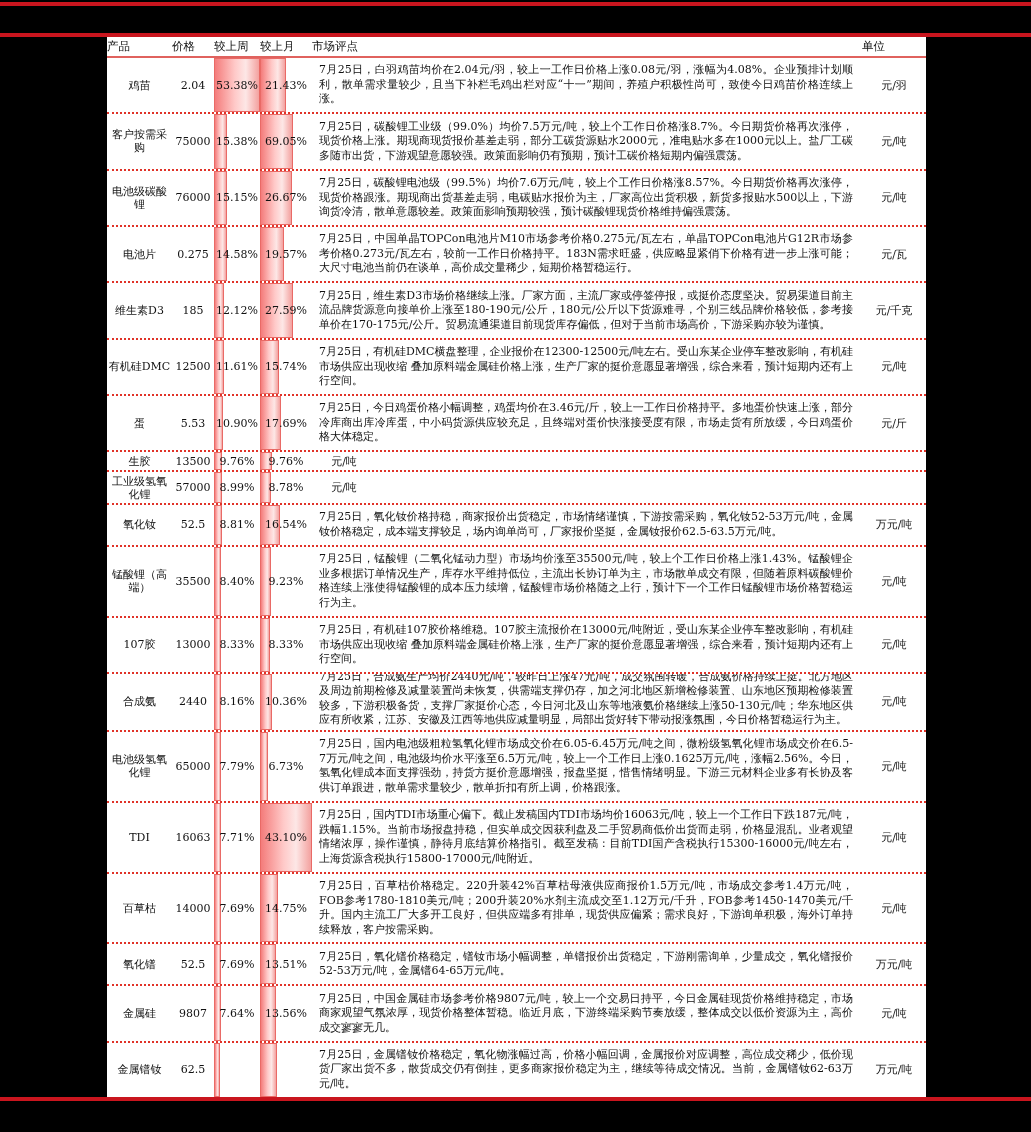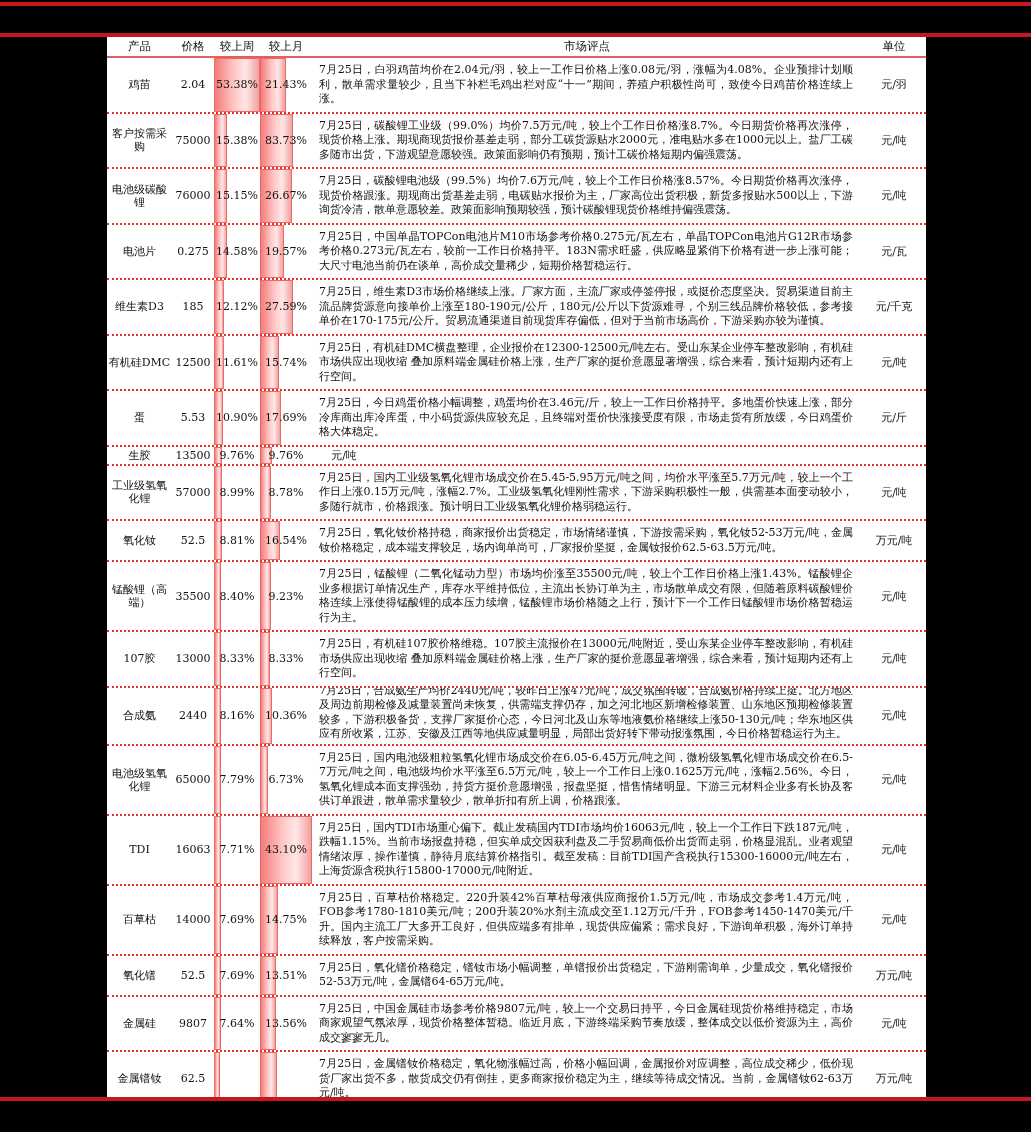--- a/index.html
+++ b/index.html
@@ -52,21 +52,21 @@
     position:absolute;left:0;top:0;bottom:0;
     background:linear-gradient(to right,#f47c7b 0%,#ffc9c8 45%,#fde7e6 70%,#f3a19f 100%);
     border:1px solid #e96a66;box-sizing:border-box;
   }
   .pctcell span{position:relative;z-index:1;}
 
   
   .row:nth-child(13){flex:0 0 56px;overflow:hidden;}
   .row:nth-child(13) .cell.cmt .txt{margin-top:-6px;}
 
-  .hcell{box-sizing:border-box;text-align:center;}
+  .hcell{box-sizing:border-box;text-align:left;}
 </style>
 </head>
 <body>
 
 <div class="redline" id="line-top"></div>
 <div class="redline" id="line-mid"></div>
 
 <div class="table-wrap">
   <div class="hrow">
     <div class="hcell c-product">产品</div>
@@ -96,21 +96,21 @@
 
   <div class="row">
     <div class="cell c-product">客户按需采购</div>
     <div class="cell c-price">75000</div>
     <div class="cell c-week pctcell">
       <div class="bar" style="width: 28.8%;"></div>
       <span>15.38%</span>
     </div>
     <div class="cell c-month pctcell">
       <div class="bar" style="width: 62.9%;"></div>
-      <span>83.73%</span>
+      <span>69.05%</span>
     </div>
     <div class="cell c-comment cmt">
       <div class="txt">7月25日，碳酸锂工业级（99.0%）均价7.5万元/吨，较上个工作日价格涨8.7%。今日期货价格再次涨停，现货价格上涨。期现商现货报价基差走弱，部分工碳货源贴水2000元，准电贴水多在1000元以上。盐厂工碳多随市出货，下游观望意愿较强。政策面影响仍有预期，预计工碳价格短期内偏强震荡。</div>
     </div>
     <div class="cell c-unit">元/吨</div>
   </div>
 
   <div class="row">
     <div class="cell c-product">电池级碳酸锂</div>
     <div class="cell c-price">76000</div>
@@ -214,23 +214,20 @@
     <div class="cell c-product">工业级氢氧化锂</div>
     <div class="cell c-price">57000</div>
     <div class="cell c-week pctcell">
       <div class="bar" style="width: 16.8%;"></div>
       <span>8.99%</span>
     </div>
     <div class="cell c-month pctcell">
       <div class="bar" style="width: 20.4%;"></div>
       <span>8.78%</span>
     </div>
-    <div class="cell c-comment cmt">
-      <div class="txt">7月25日，国内工业级氢氧化锂市场成交价在5.45-5.95万元/吨之间，均价水平涨至5.7万元/吨，较上一个工作日上涨0.15万元/吨，涨幅2.7%。工业级氢氧化锂刚性需求，下游采购积极性一般，供需基本面变动较小，多随行就市，价格跟涨。预计明日工业级氢氧化锂价格弱稳运行。</div>
-    </div>
     <div class="cell c-unit">元/吨</div>
   </div>
 
   <div class="row">
     <div class="cell c-product">氧化钕</div>
     <div class="cell c-price">52.5</div>
     <div class="cell c-week pctcell">
       <div class="bar" style="width: 16.5%;"></div>
       <span>8.81%</span>
     </div>

